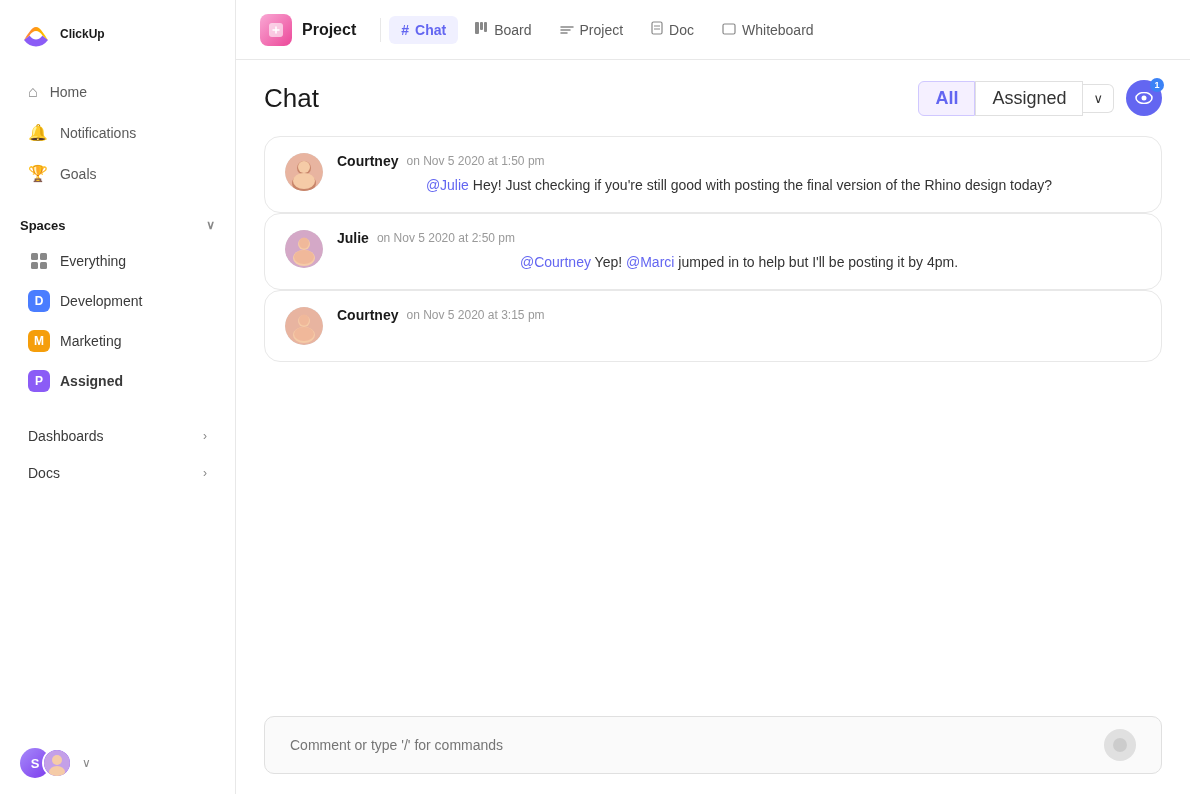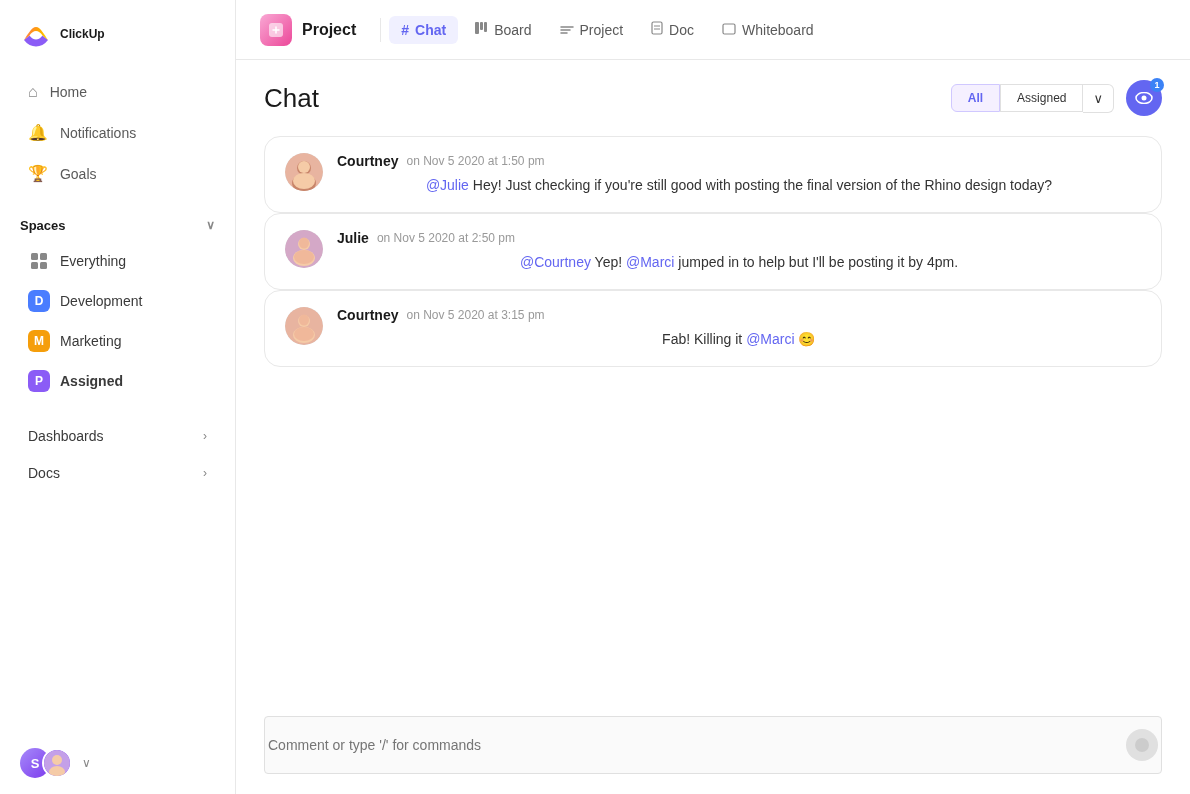--- a/index.html
+++ b/index.html
@@ -207,21 +207,21 @@
       font-weight: 400;
       color: #1a1a1a;
     }
     .chat-filters {
       display: flex;
       align-items: center;
       gap: 0;
     }
     .filter-btn {
       padding: 6px 16px;
-      font-size: 12px;
+      font-size: 18px;
       cursor: pointer;
       border: 1px solid #e0e0e0;
       background: #fff;
       color: #333;
     }
     .filter-btn.active {
       background: #f5f0ff;
       color: #6366f1;
       border-color: #d0c8ff;
       font-weight: 600;
@@ -316,24 +316,24 @@
       font-weight: 500;
     }
 
     
     .comment-area {
       padding: 12px 28px 20px;
       flex-shrink: 0;
     }
     .comment-input-wrap {
       border: 1px solid #e0e0e0;
-      border-radius: 4px;
+      border-radius: 10px;
       background: #fafafa;
       display: flex;
-      padding: 12px 3px;
+      padding: 12px 25px;
     }
     .comment-input {
       flex: 1;
       border: none;
       background: transparent;
       font-size: 14px;
       color: #999;
       outline: none;
       font-family: inherit;
     }
@@ -568,21 +568,20 @@
               <ellipse cx="19" cy="28" rx="11" ry="8" fill="#f5cba7"></ellipse>
               <ellipse cx="19" cy="13" rx="5" ry="5.5" fill="#f0b89a"></ellipse>
               <ellipse cx="19" cy="27" rx="10" ry="7" fill="#f0b89a"></ellipse>
             </svg>
         </div>
         <div class="msg-content">
           <div class="msg-header">
             <span class="msg-author">Courtney</span>
             <span class="msg-time">on Nov 5 2020 at 3:15 pm</span>
           </div>
-          <div class="msg-body">Fab! Killing it <span class="mention">@Marci</span> 😊</div>
         </div>
       </div>
     </div>
 
     <div class="comment-area">
       <div class="comment-input-wrap">
         <input type="text" class="comment-input" placeholder="Comment or type '/' for commands" style="">
         <div class="send-btn">
           <svg width="16" height="16" viewBox="0 0 16 16" fill="none">
               <circle cx="8" cy="8" r="7" fill="#ccc"></circle>

